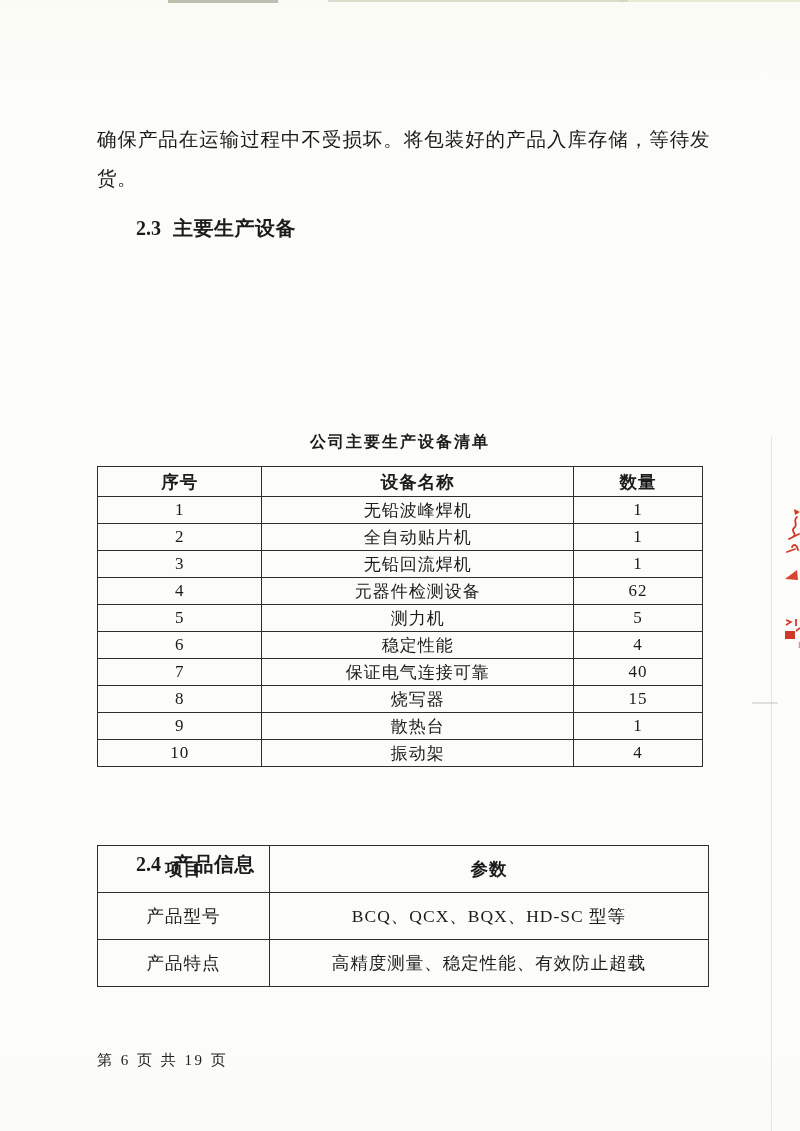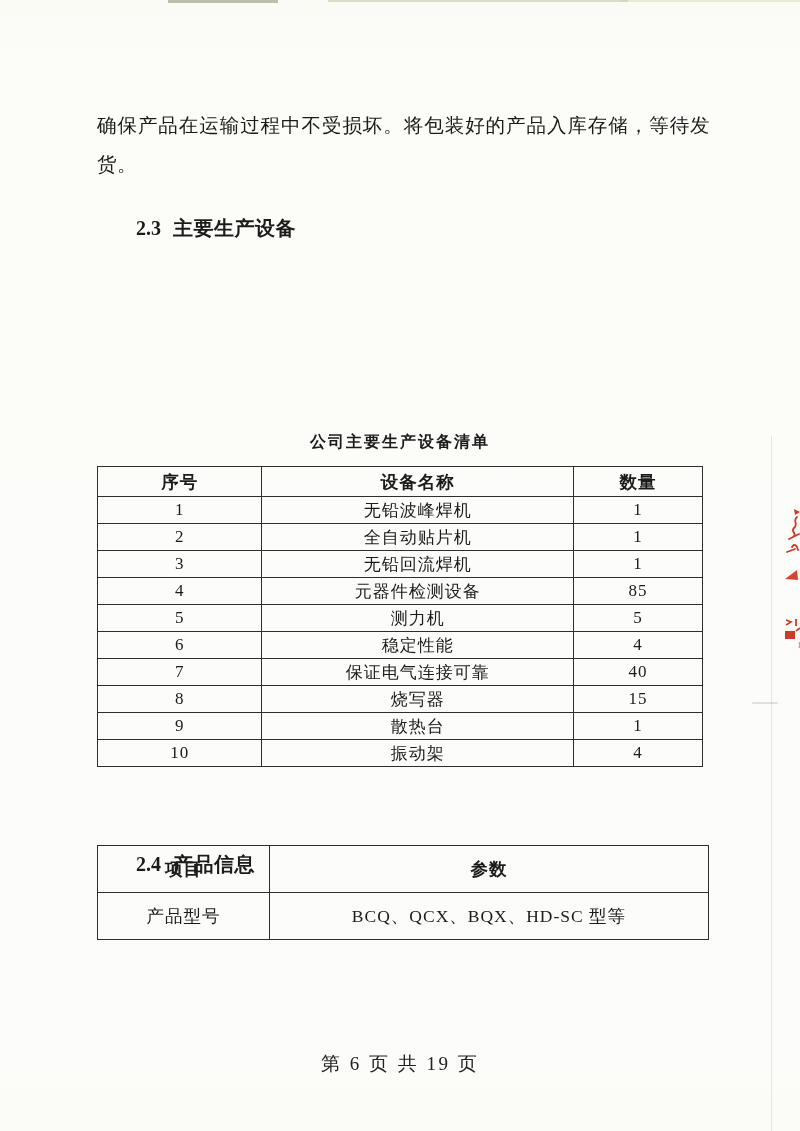--- a/index.html
+++ b/index.html
@@ -15,21 +15,21 @@
   }
   
   .edge-top-a{position:absolute;top:0;left:168px;width:110px;height:3px;background:rgba(100,100,70,.40);}
   .edge-top-b{position:absolute;top:0;left:328px;width:300px;height:2px;background:rgba(160,160,125,.35);}
   .edge-top-c{position:absolute;top:0;left:620px;width:180px;height:2px;background:rgba(210,210,170,.45);}
   .edge-right-line{position:absolute;top:436px;left:771px;width:1px;height:695px;background:rgba(90,90,90,.14);}
   .smudge-1{position:absolute;left:752px;top:702px;width:26px;height:2px;background:rgba(60,60,60,.14);border-radius:1px;}
   .red-mark{position:absolute;}
   
   .p-top{
-    position:absolute;left:97px;top:86px;width:613px;
+    position:absolute;left:97px;top:100px;width:613px;
     font-size:19.5px;line-height:39px;text-align:justify;letter-spacing:.4px;
   }
   .sec-heading{
     position:absolute;left:136px;font-size:20px;font-weight:700;letter-spacing:.5px;white-space:nowrap;margin-top:45px;
   }
   .sec-heading .num{margin-right:12px;letter-spacing:0;}
   .h23{top:170px;}
   .h24{top:806px;}
   .p-body{
     position:absolute;left:97px;top:206px;width:613px;
@@ -58,21 +58,21 @@
   }
   .product-table th,.product-table td{
     border:1px solid #2e2e2e;height:46px;padding:0 4px;
     font-weight:400;vertical-align:middle;letter-spacing:1px;
   }
   .product-table th{font-weight:700;}
   .product-table .c-item{width:27.5%;}
   .product-table .c-param{width:72.5%;}
   .footer{
     position:absolute;left:97px;top:1051px;width:606px;
-    text-align:center;font-size:19px;letter-spacing:2.5px;color:#222;
+    text-align:left;font-size:15px;letter-spacing:2.5px;color:#222;
   }
 </style>
 </head>
 <body>
 
 <div class="page">
 
   <div class="edge-top-a"></div>
   <div class="edge-top-b"></div>
   <div class="edge-top-c"></div>
@@ -120,21 +120,21 @@
         <td>1</td>
       </tr>
       <tr>
         <td>3</td>
         <td>无铅回流焊机</td>
         <td>1</td>
       </tr>
       <tr>
         <td>4</td>
         <td>元器件检测设备</td>
-        <td>85</td>
+        <td>62</td>
       </tr>
       <tr>
         <td>5</td>
         <td>测力机</td>
         <td>5</td>
       </tr>
       <tr>
         <td>6</td>
         <td>稳定性能</td>
         <td>4</td>
@@ -169,18 +169,22 @@
       <tr>
         <th class="c-item">项目</th>
         <th class="c-param">参数</th>
       </tr>
     </thead>
     <tbody>
       <tr>
         <td>产品型号</td>
         <td>BCQ、QCX、BQX、HD-SC 型等</td>
       </tr>
+      <tr>
+        <td>产品特点</td>
+        <td>高精度测量、稳定性能、有效防止超载</td>
+      </tr>
     </tbody>
   </table>
 
   <div class="footer">第 6 页 共 19 页</div>
 
 </div>
 
 </body></html>

